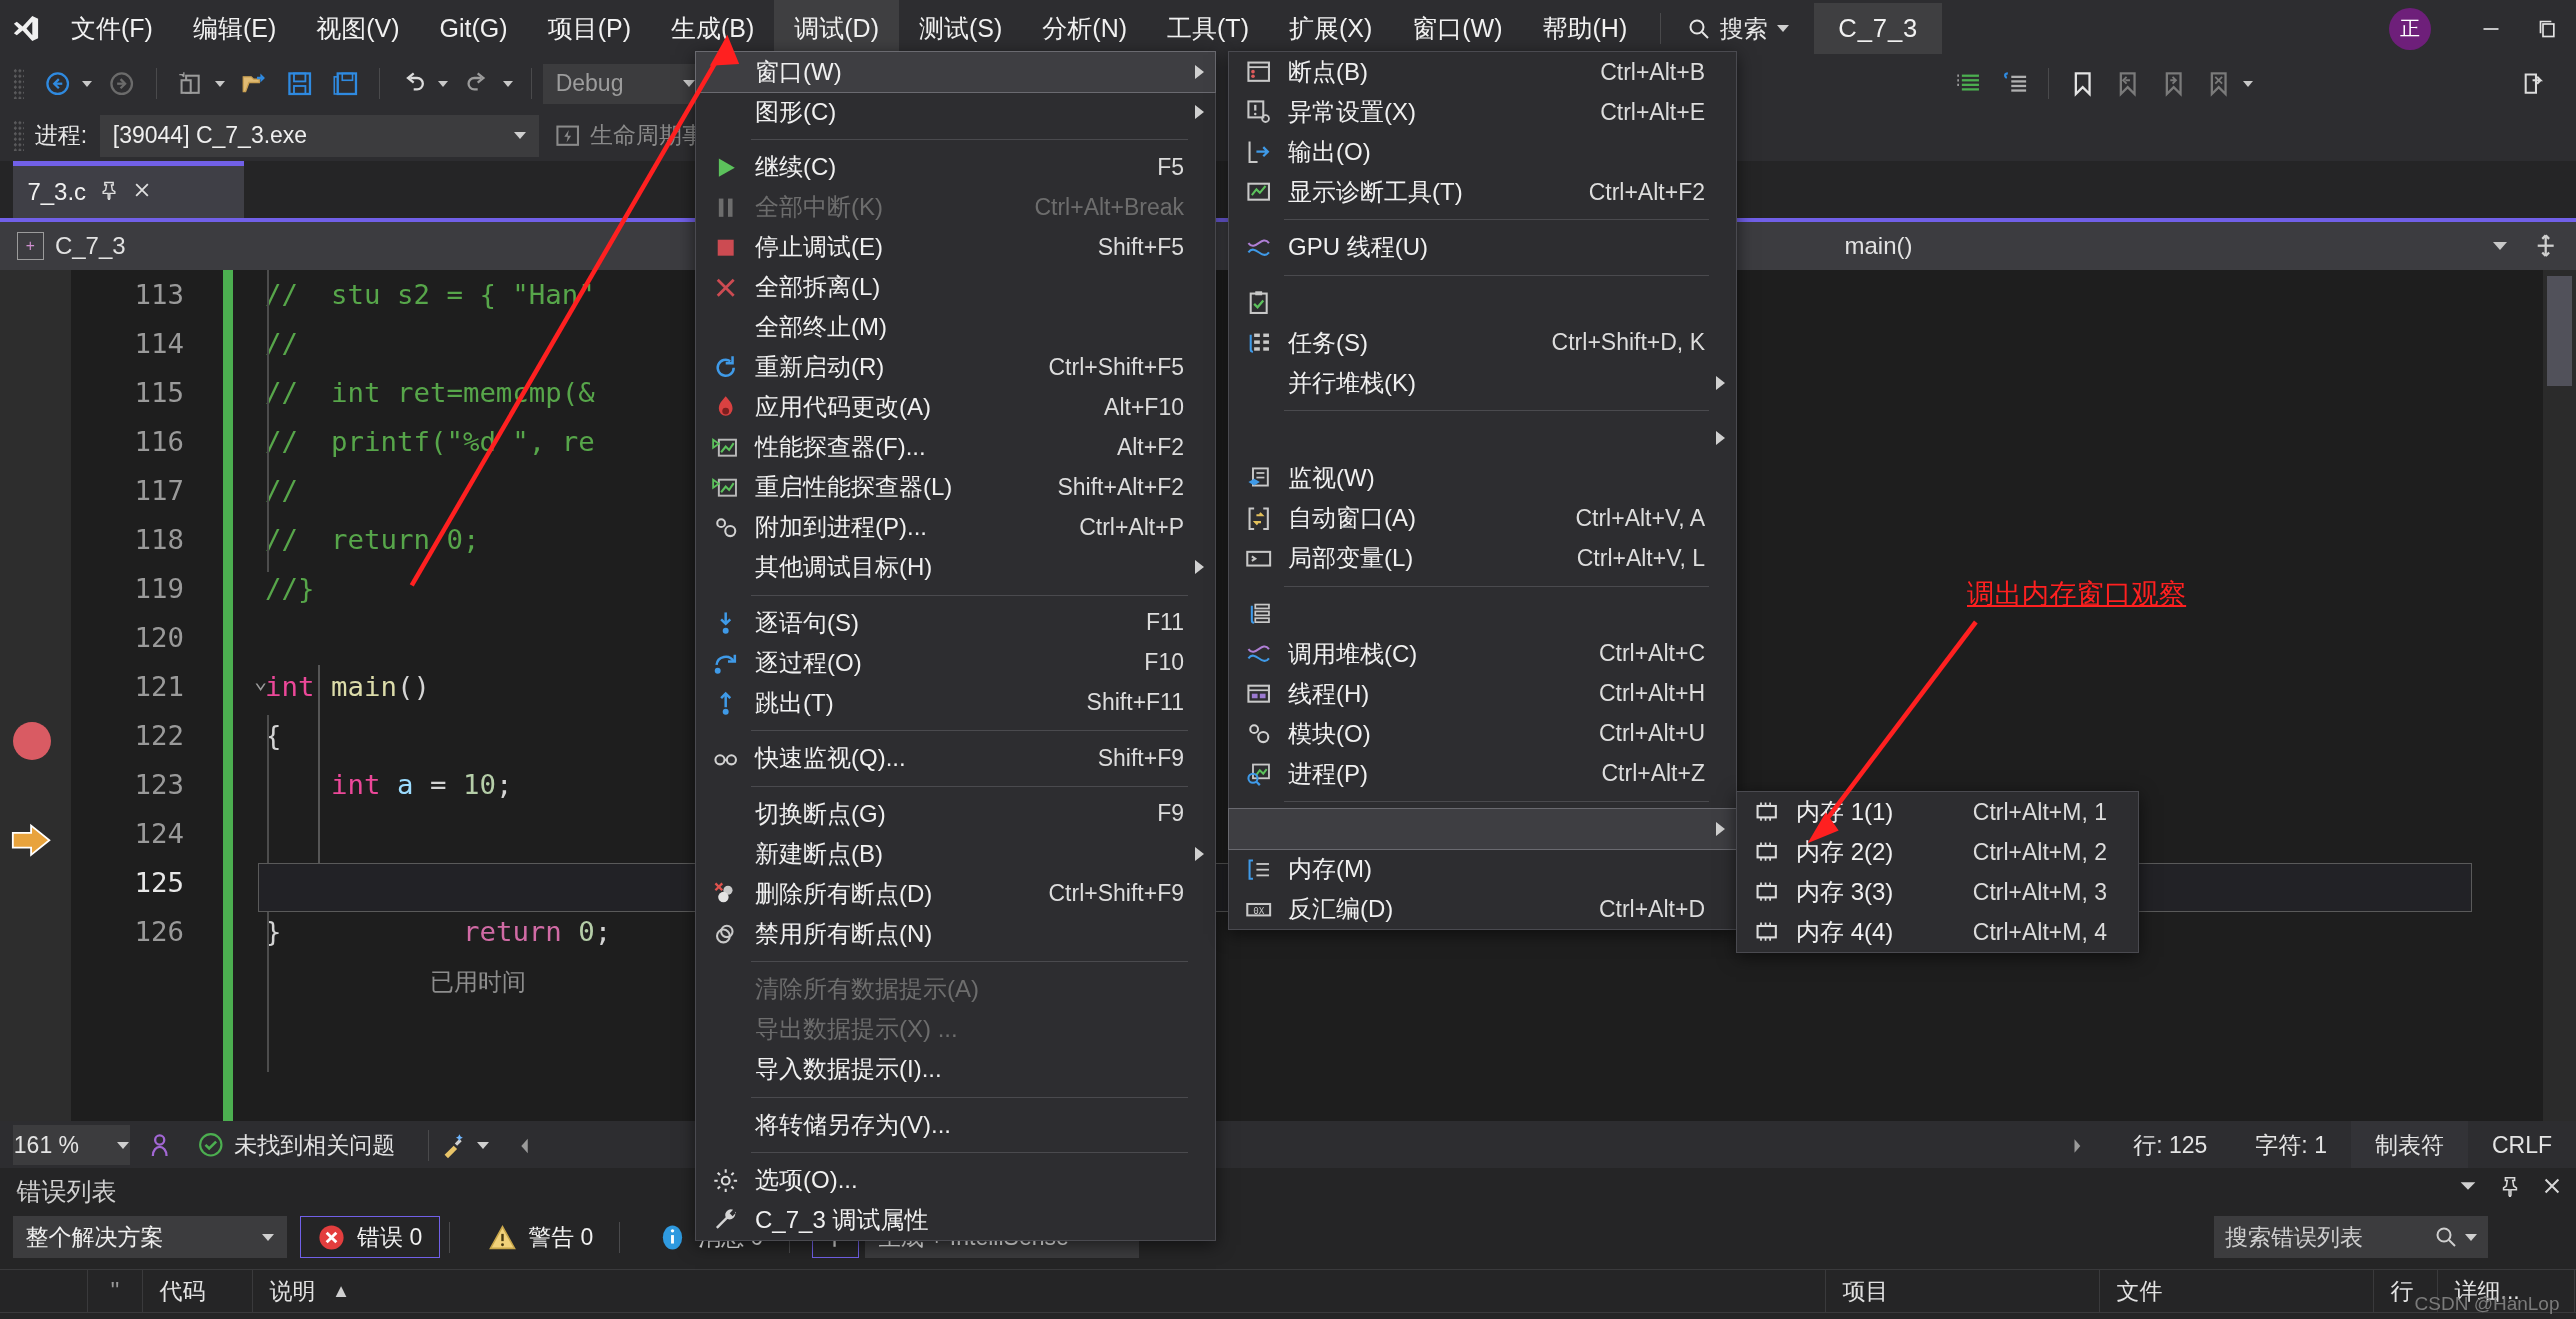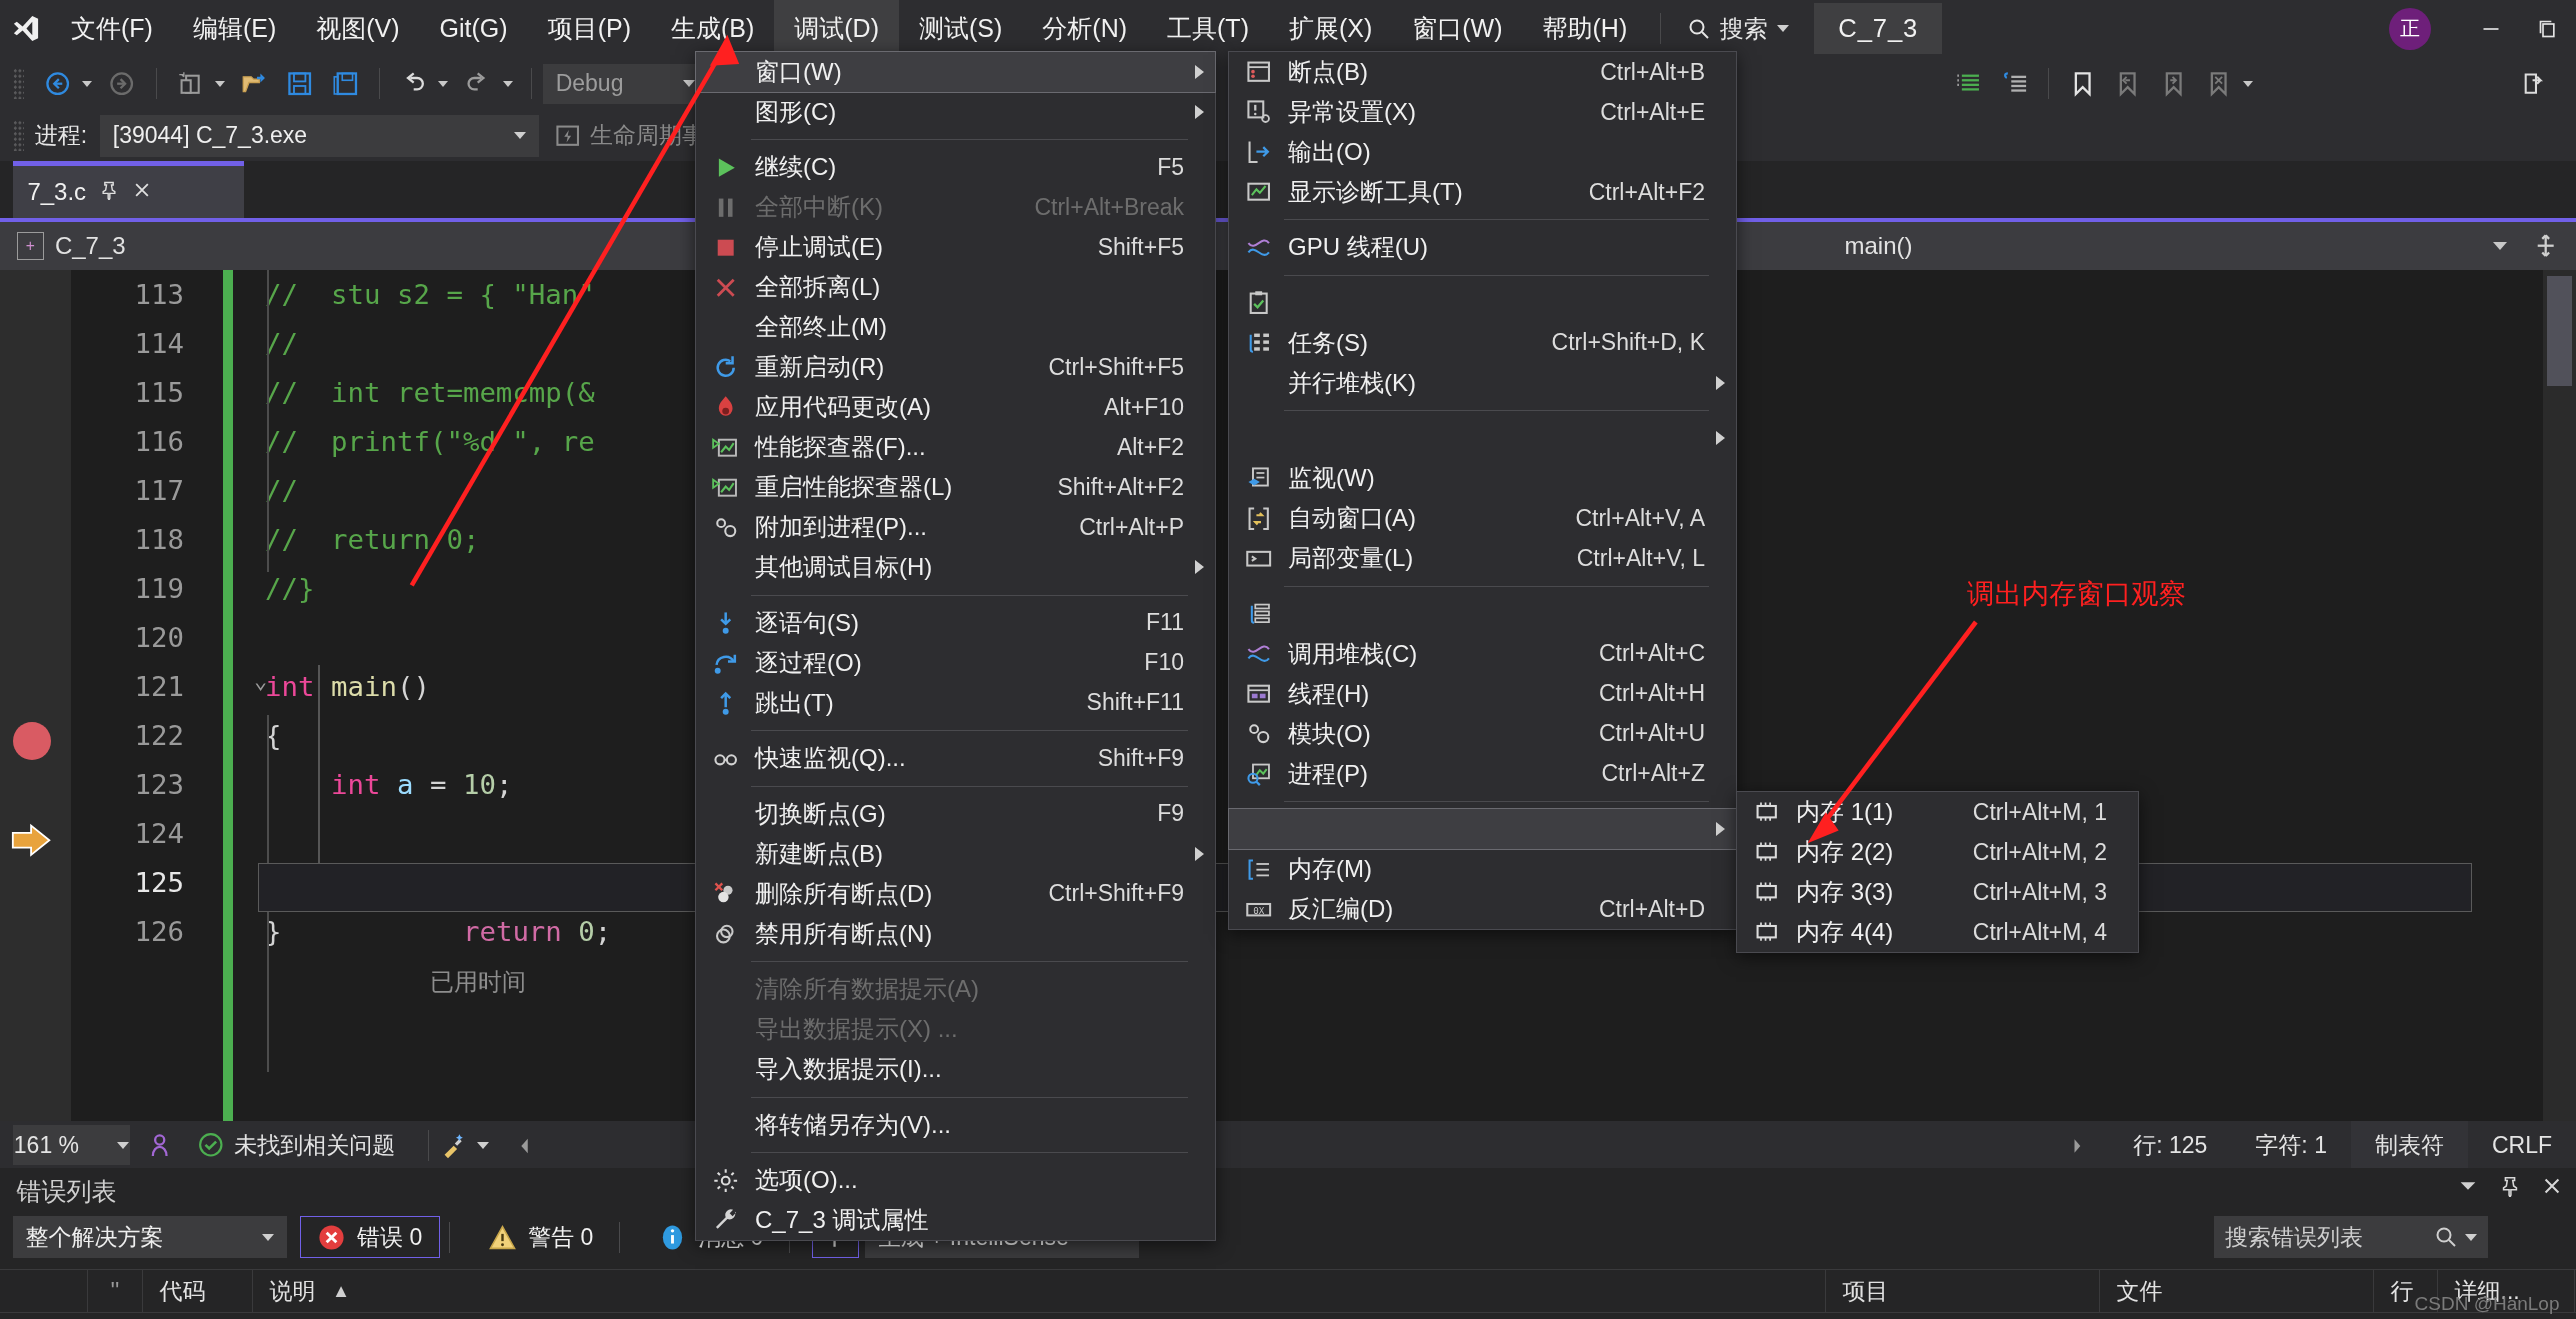--- a/index.html
+++ b/index.html
@@ -1114,21 +1114,21 @@
           <svg viewBox="0 0 24 24">
             <rect x="4" y="7" width="16" height="10" fill="none" stroke="#dcdcdc" stroke-width="1.8"></rect>
             <path d="M7 7V4M11 7V4M15 7V4M7 20v-3M11 20v-3M15 20v-3" stroke="#dcdcdc" stroke-width="1.5"></path>
           </svg>
         </span>
       <span class="mlabel">内存 4(4)</span>
       <span class="mkey">Ctrl+Alt+M, 4</span>
     </div>
   </div>
 
-  <div class="annot" style="left:1967px; top:576px;">调出内存窗口观察</div>
+  <div class="annot" style="left:1967px; top:576px;text-decoration:underline;">调出内存窗口观察</div>
 
   <svg class="overlay" viewBox="0 0 2816 1442" width="2576" height="1319">
 
     <line x1="450" y1="640" x2="795" y2="46" stroke="#ff2020" stroke-width="5"></line>
     <polygon points="795,38 776,72 808,70" fill="#ff2020"></polygon>
 
     <line x1="2160" y1="680" x2="1990" y2="905" stroke="#ff2020" stroke-width="5"></line>
     <polygon points="1976,922 2010,908 1996,888" fill="#ff2020"></polygon>
   </svg>
 

